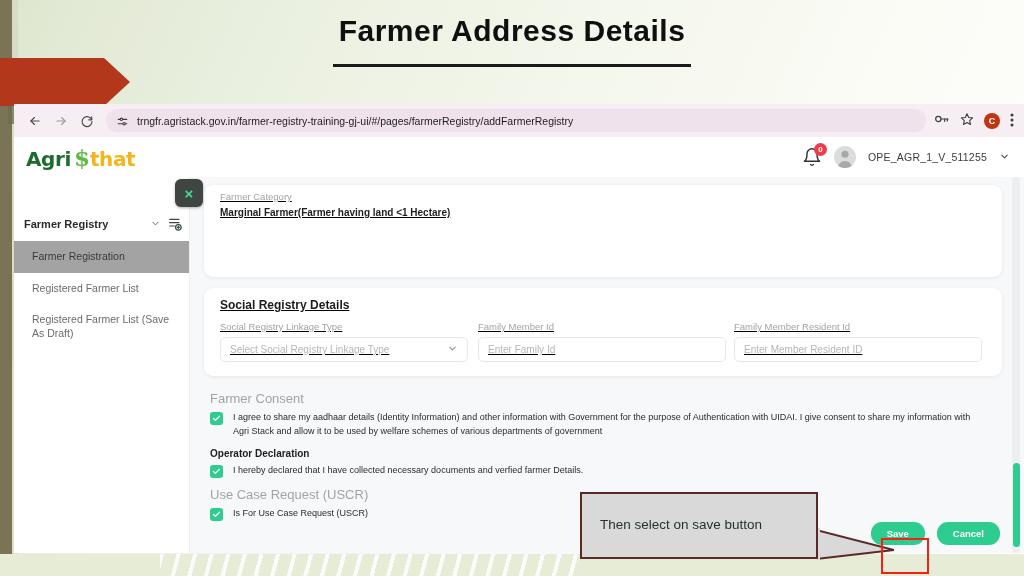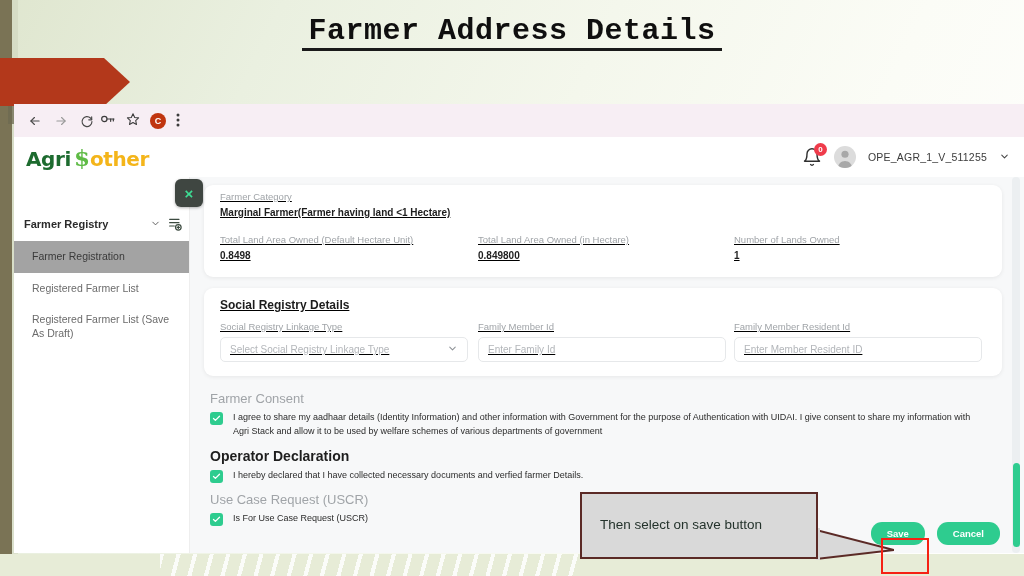--- a/index.html
+++ b/index.html
@@ -52,22 +52,22 @@
   
   #title {
     position: absolute; left: 0; top: 14px; width: 1024px;
     text-align: center;
   }
   #title-text {
     display: inline-block;
     font-size: 30px; font-weight: bold; color: #0f0f0f;
     letter-spacing: .5px;
     border-bottom: 3px solid #1a1a1a;
-    padding: 0 6px 0 6px;
-    font-family: Liberation Mono, monospace;
+    padding: 0 6px 16px 6px;
+    font-family: Liberation Sans, sans-serif;
   }
 
   
   #browser {
     position: absolute; left: 14px; top: 104px;
     width: 1010px; height: 449px;
     background: #fff;
     overflow: hidden;
   }
   
@@ -215,21 +215,21 @@
     display: flex; align-items: center;
     padding: 0 9px;
   }
   .select-input { justify-content: space-between; }
   .select-caret { color: #8d9196; font-size: 10px; }
   .input-cell:nth-child(3) .text-input { width: 248px; }
 
   
   #consent-block { padding: 2px 0 0 6px; }
   .section-label-light { font-size: 13px; color: #a0a4a8; margin: 2px 0 5px 0; }
-  .section-label-dark { font-size: 14px; color: #1e1e1e; font-weight: bold; margin: 9px 0 5px 0; }
+  .section-label-dark { font-size: 10px; color: #1e1e1e; font-weight: bold; margin: 9px 0 5px 0; }
   .check-row { display: flex; align-items: flex-start; gap: 10px; margin-bottom: 3px; }
   .checkbox {
     flex: 0 0 auto;
     width: 13px; height: 13px; border-radius: 3px;
     background: #2ecc8f;
     display: flex; align-items: center; justify-content: center;
     margin-top: 1px;
   }
   .checkbox svg { display: block; }
   .check-text { font-size: 9px; color: #2b2b2b; line-height: 1.55; max-width: 755px; }
@@ -313,20 +313,31 @@
             <polyline points="13 6 19 12 13 18"></polyline>
           </svg>
       </div>
       <div class="nav-btn">
         <svg width="14" height="14" viewBox="0 0 24 24" fill="none" stroke="#4a4a4a" stroke-width="2" stroke-linecap="round" stroke-linejoin="round">
             <polyline points="20 5 20 10 15 10"></polyline>
             <path d="M20.5 13a8.5 8.5 0 1 1-2.6-6.1L20 9"></path>
           </svg>
       </div>
 
+      <div id="omnibox">
+        <span id="omnibox-icon">
+          <svg width="13" height="13" viewBox="0 0 24 24" fill="none" stroke="#3c3c3c" stroke-width="2" stroke-linecap="round">
+              <line x1="4" y1="8" x2="20" y2="8"></line>
+              <line x1="4" y1="16" x2="20" y2="16"></line>
+            <circle cx="10" cy="8" r="2.2" fill="#f7eef4"></circle>
+              <circle cx="15" cy="16" r="2.2" fill="#f7eef4"></circle>
+            </svg>
+        </span>
+        <span id="omnibox-url">trngfr.agristack.gov.in/farmer-registry-training-gj-ui/#/pages/farmerRegistry/addFarmerRegistry</span>
+      </div>
 
       <div id="omnibox-right">
         <span>
           <svg width="16" height="14" viewBox="0 0 24 20" fill="none" stroke="#3c3c3c" stroke-width="1.8">
             <circle cx="6.5" cy="10" r="4"></circle>
               <line x1="10.5" y1="10" x2="21" y2="10" stroke-linecap="round"></line>
             <line x1="16" y1="10" x2="16" y2="13.5" stroke-linecap="round"></line>
               <line x1="20" y1="10" x2="20" y2="13" stroke-linecap="round"></line>
             </svg>
         </span>
@@ -343,21 +354,21 @@
               <circle cx="2" cy="12" r="1.5" fill="#3c3c3c"></circle>
             </svg>
         </span>
       </div>
     </div>
 
     <div id="app-header">
       <div id="logo">
         <span id="logo-agri">Agri</span>
         <span id="logo-s">$</span>
-        <span id="logo-tack">other</span>
+        <span id="logo-tack">that</span>
       </div>
 
       <div id="header-right">
         <div id="bell-wrap">
           <svg width="20" height="20" viewBox="0 0 24 24" fill="none" stroke="#2f2f2f" stroke-width="1.7" stroke-linecap="round" stroke-linejoin="round">
             <path d="M18 8A6 6 0 0 0 6 8c0 7-3 9-3 9h18s-3-2-3-9"></path>
               <path d="M13.7 21a2 2 0 0 1-3.4 0"></path>
             </svg>
           <span id="bell-badge">0</span>
         </div>
@@ -411,34 +422,20 @@
         <div class="side-item">
           <span>Registered Farmer List (Save As Draft)</span>
         </div>
       </div>
 
       <div id="main">
 
         <div class="card" id="card-category">
           <div class="field-label">Farmer Category</div>
           <div class="field-value" style="margin-bottom:16px">Marginal  Farmer(Farmer having land &lt;1 Hectare)</div>
-          <div class="row3">
-            <div>
-              <div class="field-label">Total Land Area Owned (Default Hectare Unit)</div>
-              <div class="field-value">0.8498</div>
-            </div>
-            <div>
-              <div class="field-label">Total Land Area Owned (in Hectare)</div>
-              <div class="field-value">0.849800</div>
-            </div>
-            <div>
-              <div class="field-label">Number of Lands Owned</div>
-              <div class="field-value">1</div>
-            </div>
-          </div>
         </div>
 
         <div class="card">
           <div class="card-title">Social Registry Details</div>
           <div class="input-row">
             <div class="input-cell">
               <div class="field-label">Social Registry Linkage Type</div>
               <div class="select-input">
                 <span>Select Social Registry Linkage Type</span>
                 <span class="select-caret">

